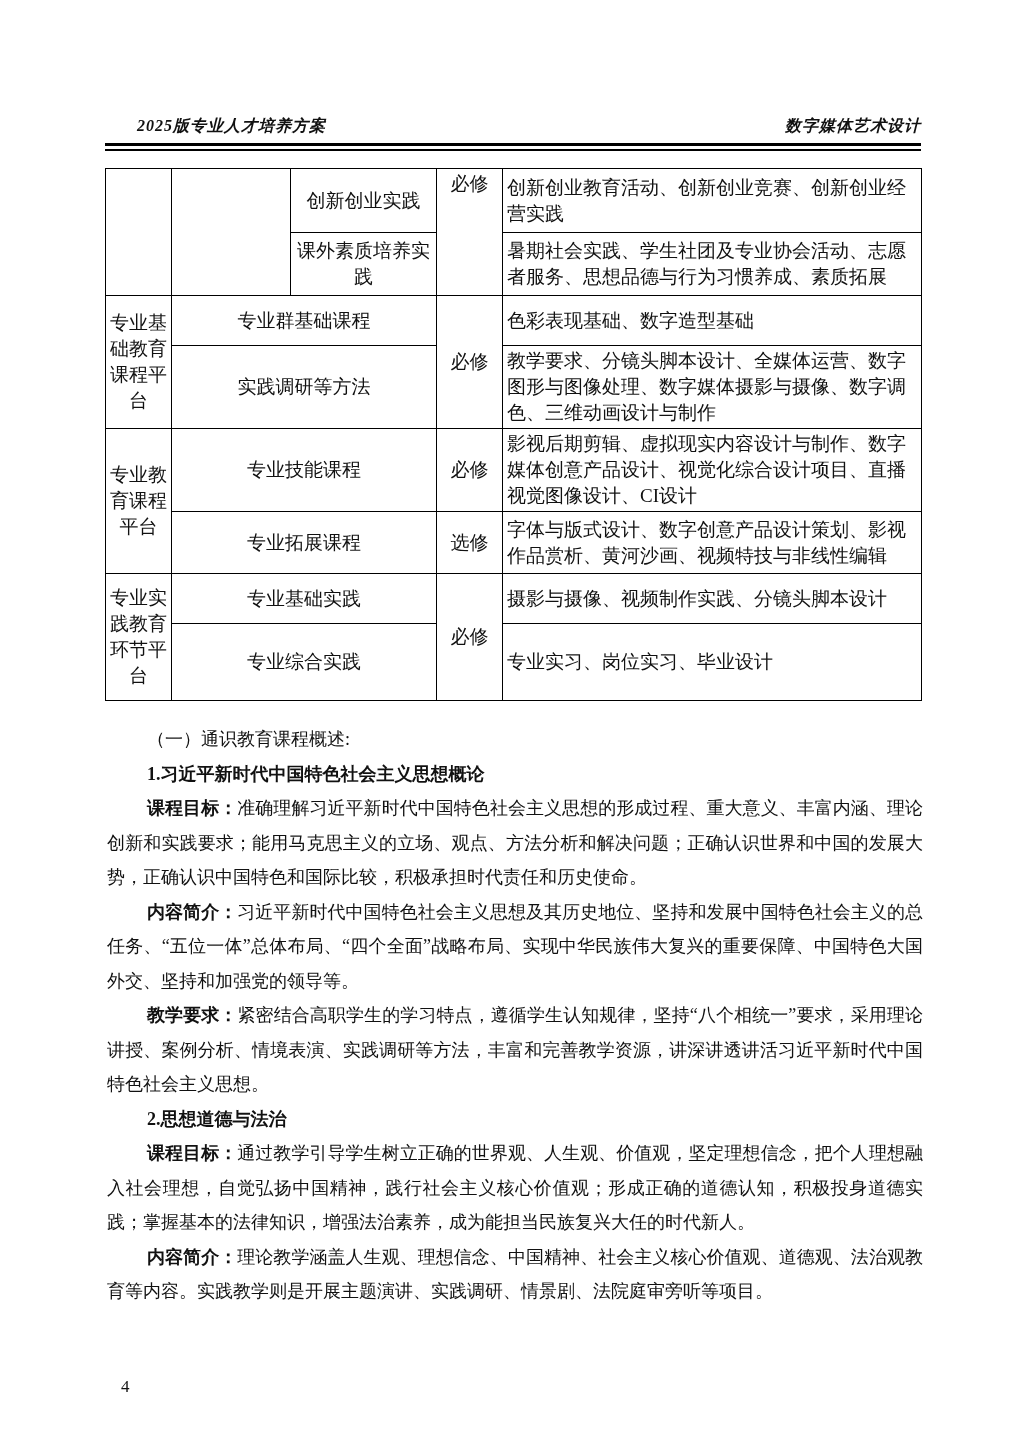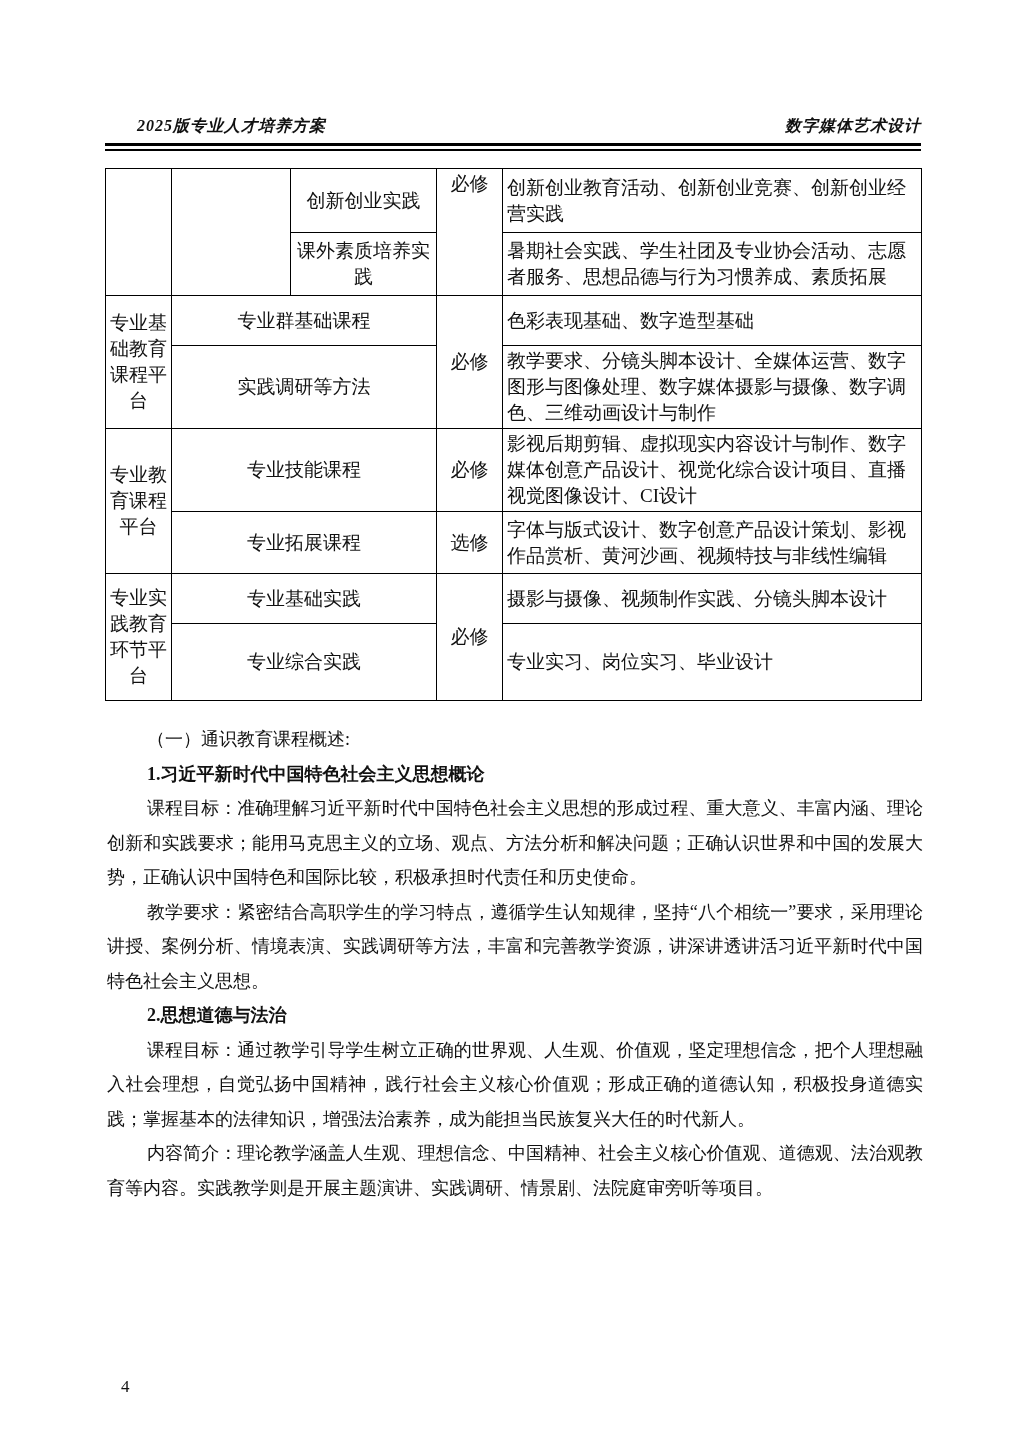--- a/index.html
+++ b/index.html
@@ -86,21 +86,21 @@
     top: 694px;
     left: 107px;
     width: 816px;
     font-size: 18px;
     line-height: 34.5px;
     text-align: justify;
     margin-top: 28px;
   }
   .body-text p { margin: 0; text-indent: 40px; }
   .num-heading { font-weight: bold; }
-  .para .label { font-weight: normal; }
+  .para .label { font-weight: bold; }
   
   .page-number {
     position: absolute;
     left: 121px;
     top: 1377px;
     font-size: 17px;
   }
 </style>
 </head>
 <body>
@@ -172,20 +172,21 @@
         <td class="content">专业实习、岗位实习、毕业设计</td>
       </tr>
     </tbody>
       </table>
   </div>
 
   <div class="body-text">
     <p>（一）通识教育课程概述:</p>
     <p class="num-heading">1.习近平新时代中国特色社会主义思想概论</p>
     <p class="para"><span class="label">课程目标：</span><span>准确理解习近平新时代中国特色社会主义思想的形成过程、重大意义、丰富内涵、理论创新和实践要求；能用马克思主义的立场、观点、方法分析和解决问题；正确认识世界和中国的发展大势，正确认识中国特色和国际比较，积极承担时代责任和历史使命。</span></p>
+    <p class="para"><span class="label">内容简介：</span><span>习近平新时代中国特色社会主义思想及其历史地位、坚持和发展中国特色社会主义的总任务、“五位一体”总体布局、“四个全面”战略布局、实现中华民族伟大复兴的重要保障、中国特色大国外交、坚持和加强党的领导等。</span></p>
     <p class="para"><span class="label">教学要求：</span><span>紧密结合高职学生的学习特点，遵循学生认知规律，坚持“八个相统一”要求，采用理论讲授、案例分析、情境表演、实践调研等方法，丰富和完善教学资源，讲深讲透讲活习近平新时代中国特色社会主义思想。</span></p>
     <p class="num-heading">2.思想道德与法治</p>
     <p class="para"><span class="label">课程目标：</span><span>通过教学引导学生树立正确的世界观、人生观、价值观，坚定理想信念，把个人理想融入社会理想，自觉弘扬中国精神，践行社会主义核心价值观；形成正确的道德认知，积极投身道德实践；掌握基本的法律知识，增强法治素养，成为能担当民族复兴大任的时代新人。</span></p>
     <p class="para"><span class="label">内容简介：</span><span>理论教学涵盖人生观、理想信念、中国精神、社会主义核心价值观、道德观、法治观教育等内容。实践教学则是开展主题演讲、实践调研、情景剧、法院庭审旁听等项目。</span></p>
   </div>
 
   <div class="page-number">4</div>
 
 </div>
 

